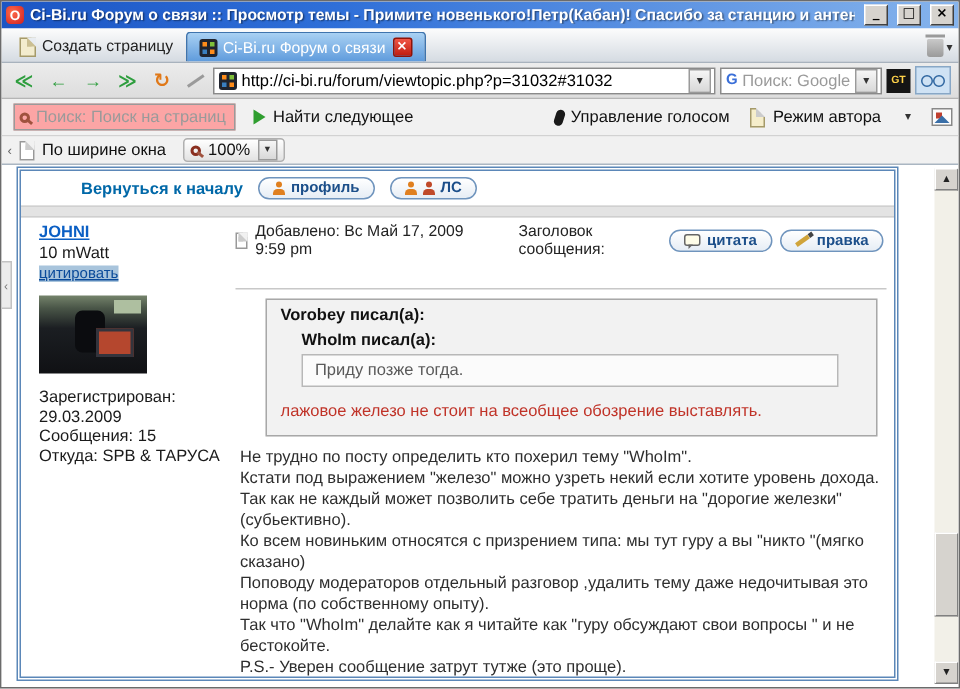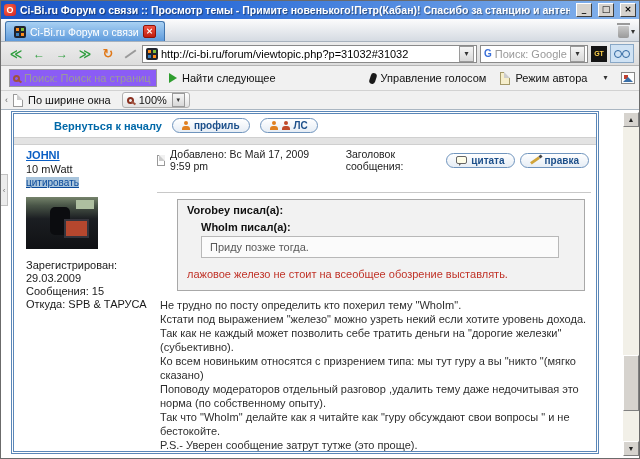--- a/index.html
+++ b/index.html
@@ -46,21 +46,21 @@
   .search-box { width:108px; flex:0 0 108px; display:flex; align-items:center; gap:3px; background:#fff; border:1px solid #8a8a8a; height:18px; padding:0 2px 0 3px; }
   .g-icon { color:#3a6fd8; font-weight:bold; font-size:10px; flex:0 0 auto; }
   .gt-badge { width:16px; height:16px; background:#141414; color:#ffd24a; font:bold 7px/16px "Liberation Sans",sans-serif; text-align:center; letter-spacing:0; flex:0 0 16px; }
   .glasses-btn { width:24px; height:19px; background:#cfe2f4; border:1px solid #88a7c6; display:flex; align-items:center; justify-content:center; flex:0 0 24px; }
   .glasses-icon { position:relative; width:16px; height:8px; }
   .glasses-icon::before,.glasses-icon::after { content:""; position:absolute; top:0; width:6px; height:6px; border:1px solid #2f66a0; border-radius:50%; }
   .glasses-icon::before { left:0; } .glasses-icon::after { right:0; }
 
   
   .findbar { height:25px; flex:0 0 25px; background:#f1f1f1; border-bottom:1px solid #d2d2d2; display:flex; align-items:center; padding:0 8px; font-size:11px; color:#111; }
-  .find-box { width:148px; flex:0 0 148px; display:flex; align-items:center; gap:4px; background:#8b5cf6; border:1px solid #9a9a9a; height:18px; padding:0 3px; }
+  .find-box { width:148px; flex:0 0 148px; display:flex; align-items:center; gap:4px; background:#fca5a5; border:1px solid #9a9a9a; height:18px; padding:0 3px; }
   .magnifier-icon { width:7px; height:7px; border:2px solid #a0523e; border-radius:50%; position:relative; flex:0 0 7px; }
   .magnifier-icon::after { content:""; position:absolute; width:5px; height:2px; background:#a0523e; right:-4px; bottom:-2px; transform:rotate(40deg); }
   .toolbtn { display:flex; align-items:center; gap:5px; white-space:nowrap; }
   .play-icon { width:0; height:0; border-left:8px solid #2f9e2f; border-top:5px solid transparent; border-bottom:5px solid transparent; }
   .mic-icon { width:6px; height:11px; background:#1a1a1a; border-radius:3px; transform:rotate(18deg); }
   .page-icon { width:10px; height:13px; background:#fff; border:1px solid #999; position:relative; }
   .page-icon.beige { background:#f6eecb; border-color:#a59a6a; }
   .page-icon::after { content:""; position:absolute; right:-1px; top:-1px; border:3px solid; border-color:#f1f1f1 #f1f1f1 #ccc #ccc; }
   .img-icon { width:14px; height:12px; border:1px solid #888; background:#fdfdfd; position:relative; }
   .img-icon::before { content:""; position:absolute; left:2px; top:2px; width:4px; height:4px; background:#c04030; }
@@ -128,20 +128,24 @@
   <div class="titlebar">
     <span class="opera-logo">O</span>
     <span class="win-title">Ci-Bi.ru Форум о связи :: Просмотр темы - Примите новенького!Петр(Кабан)! Спасибо за станцию и антену! - Opera</span>
     <span class="wbtn">_</span>
     <span class="wbtn">□</span>
     <span class="wbtn">×</span>
   </div>
 
 
   <div class="tabbar">
+    <div class="tab new">
+      <span class="page-new-icon"></span>
+      <span>Создать страницу</span>
+    </div>
     <div class="tab active">
       <span class="site-icon"></span>
       <span class="tab-label">Ci-Bi.ru Форум о связи :...</span>
       <span class="tab-close">×</span>
     </div>
     <div class="trash-wrap">
       <span class="trash-icon"></span>
       <span class="dd-glyph">▾</span>
     </div>
   </div>

